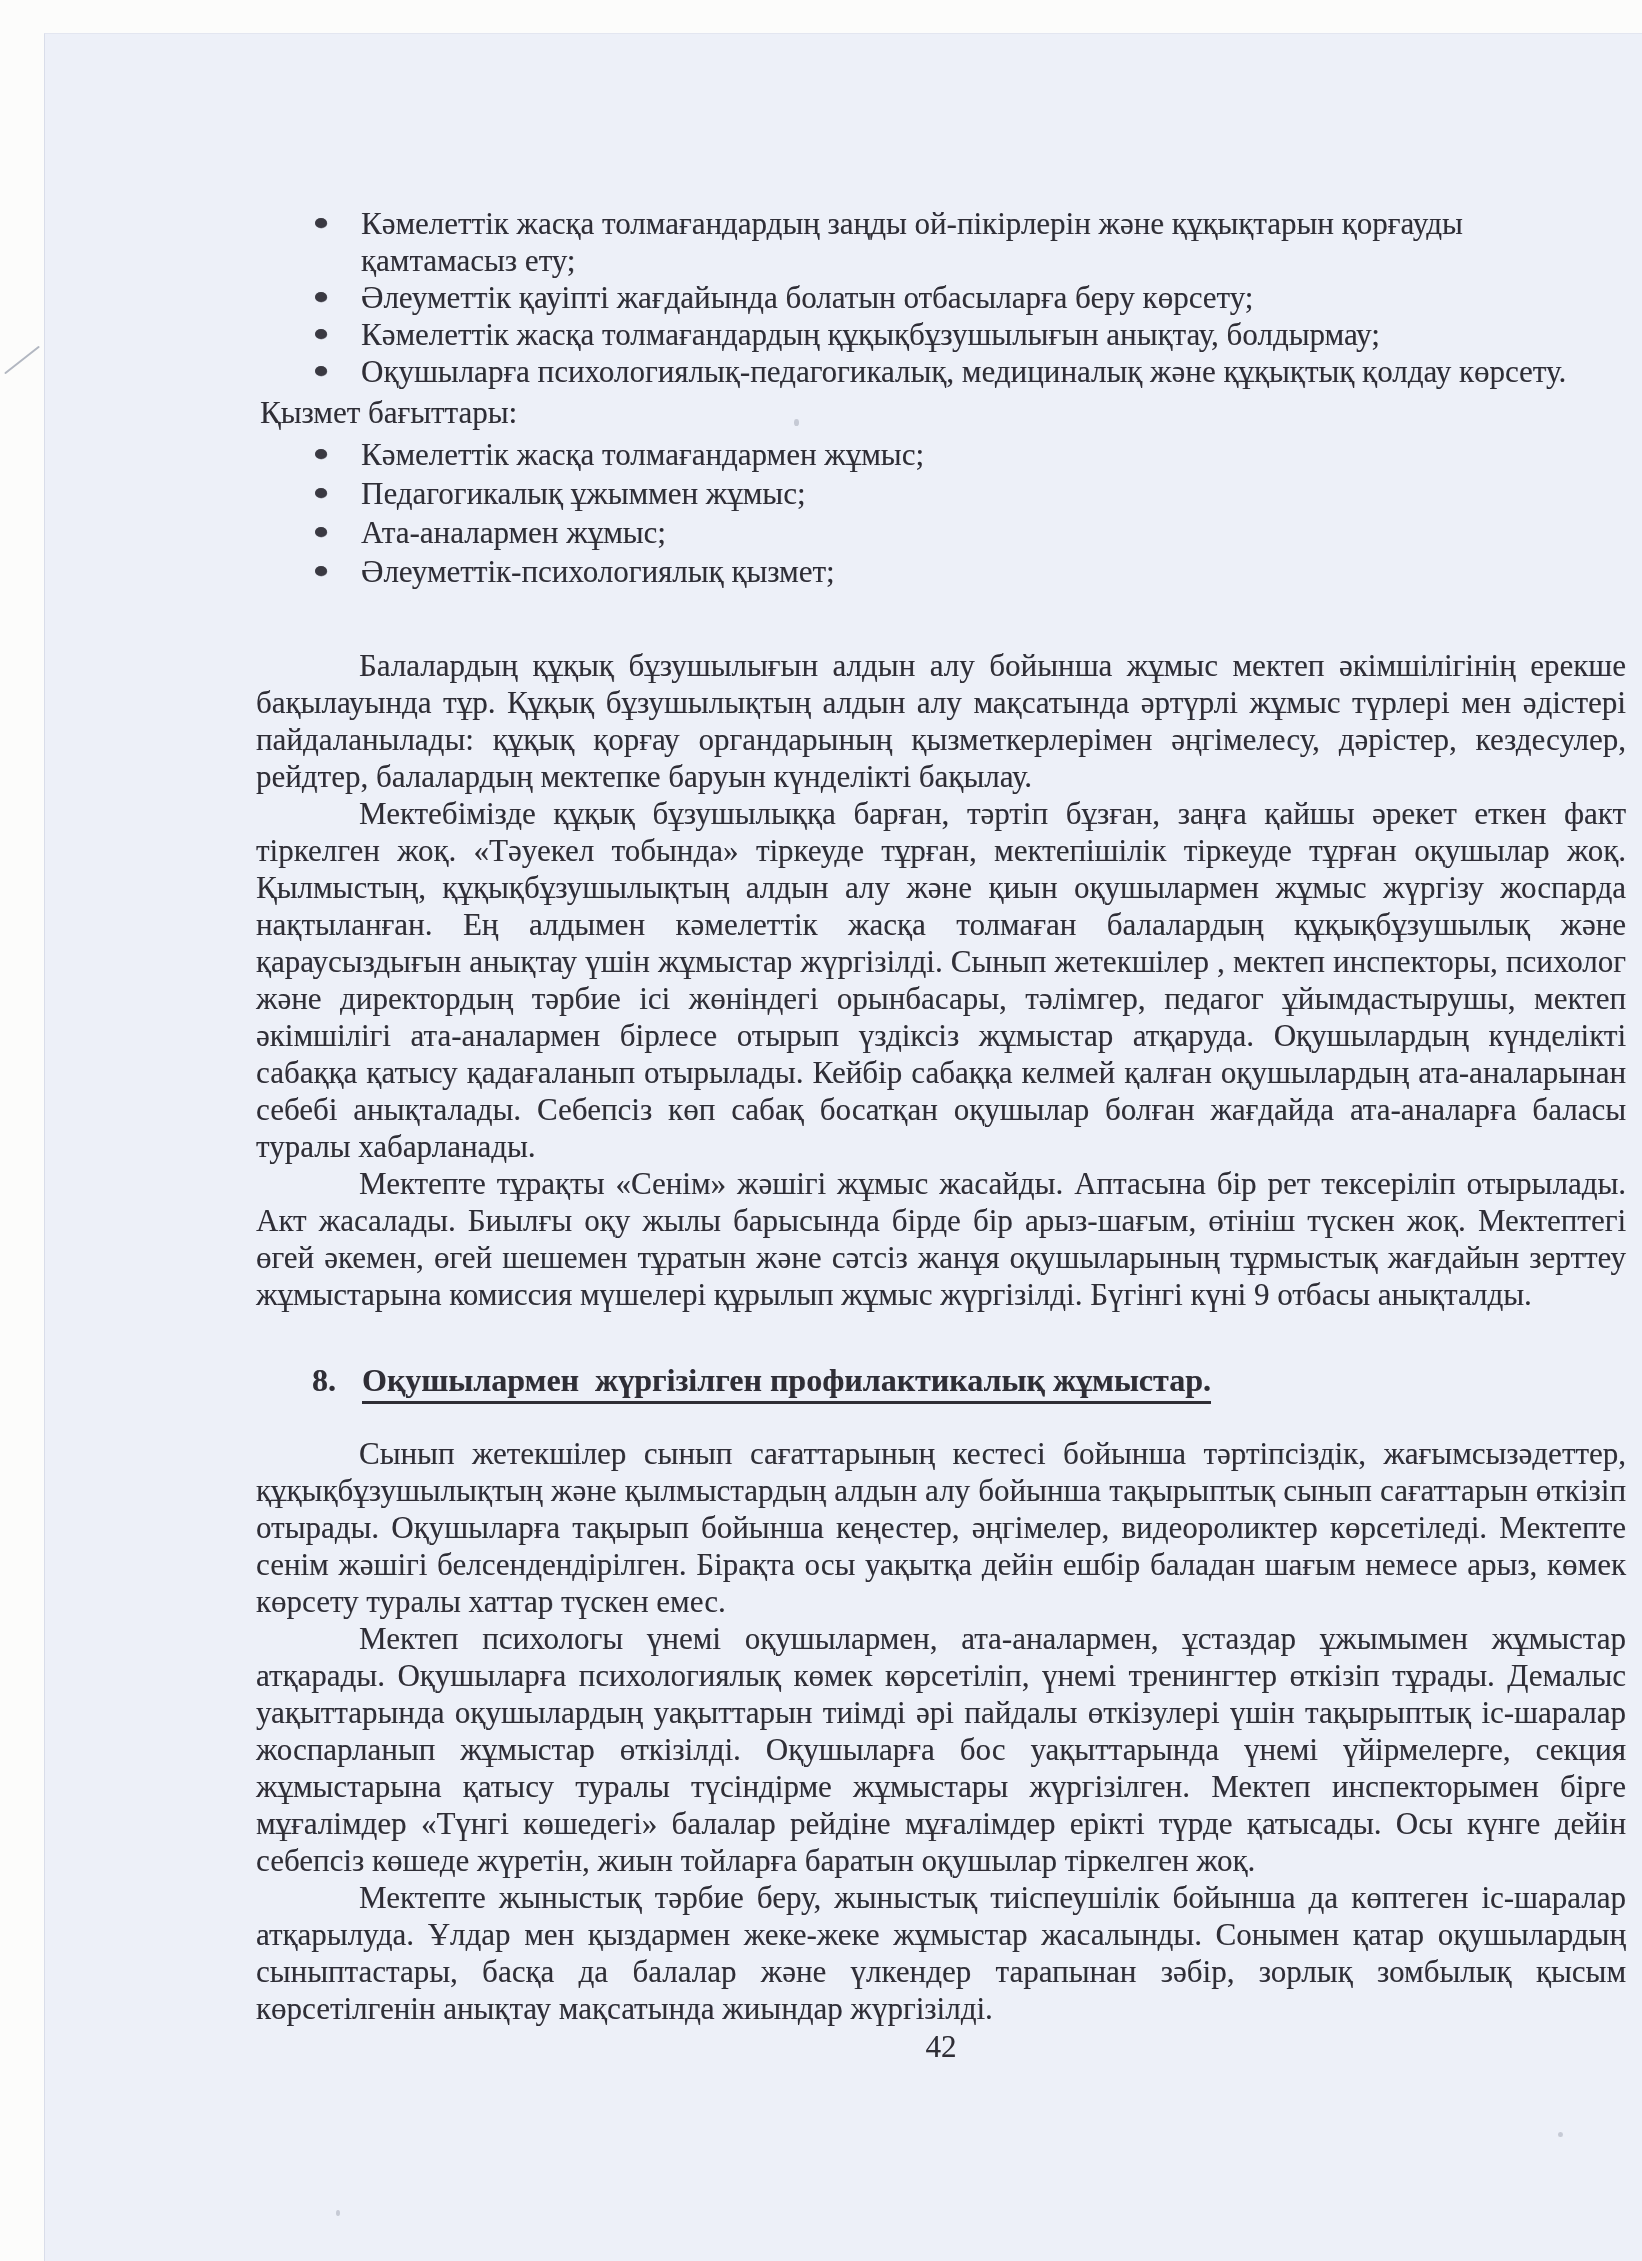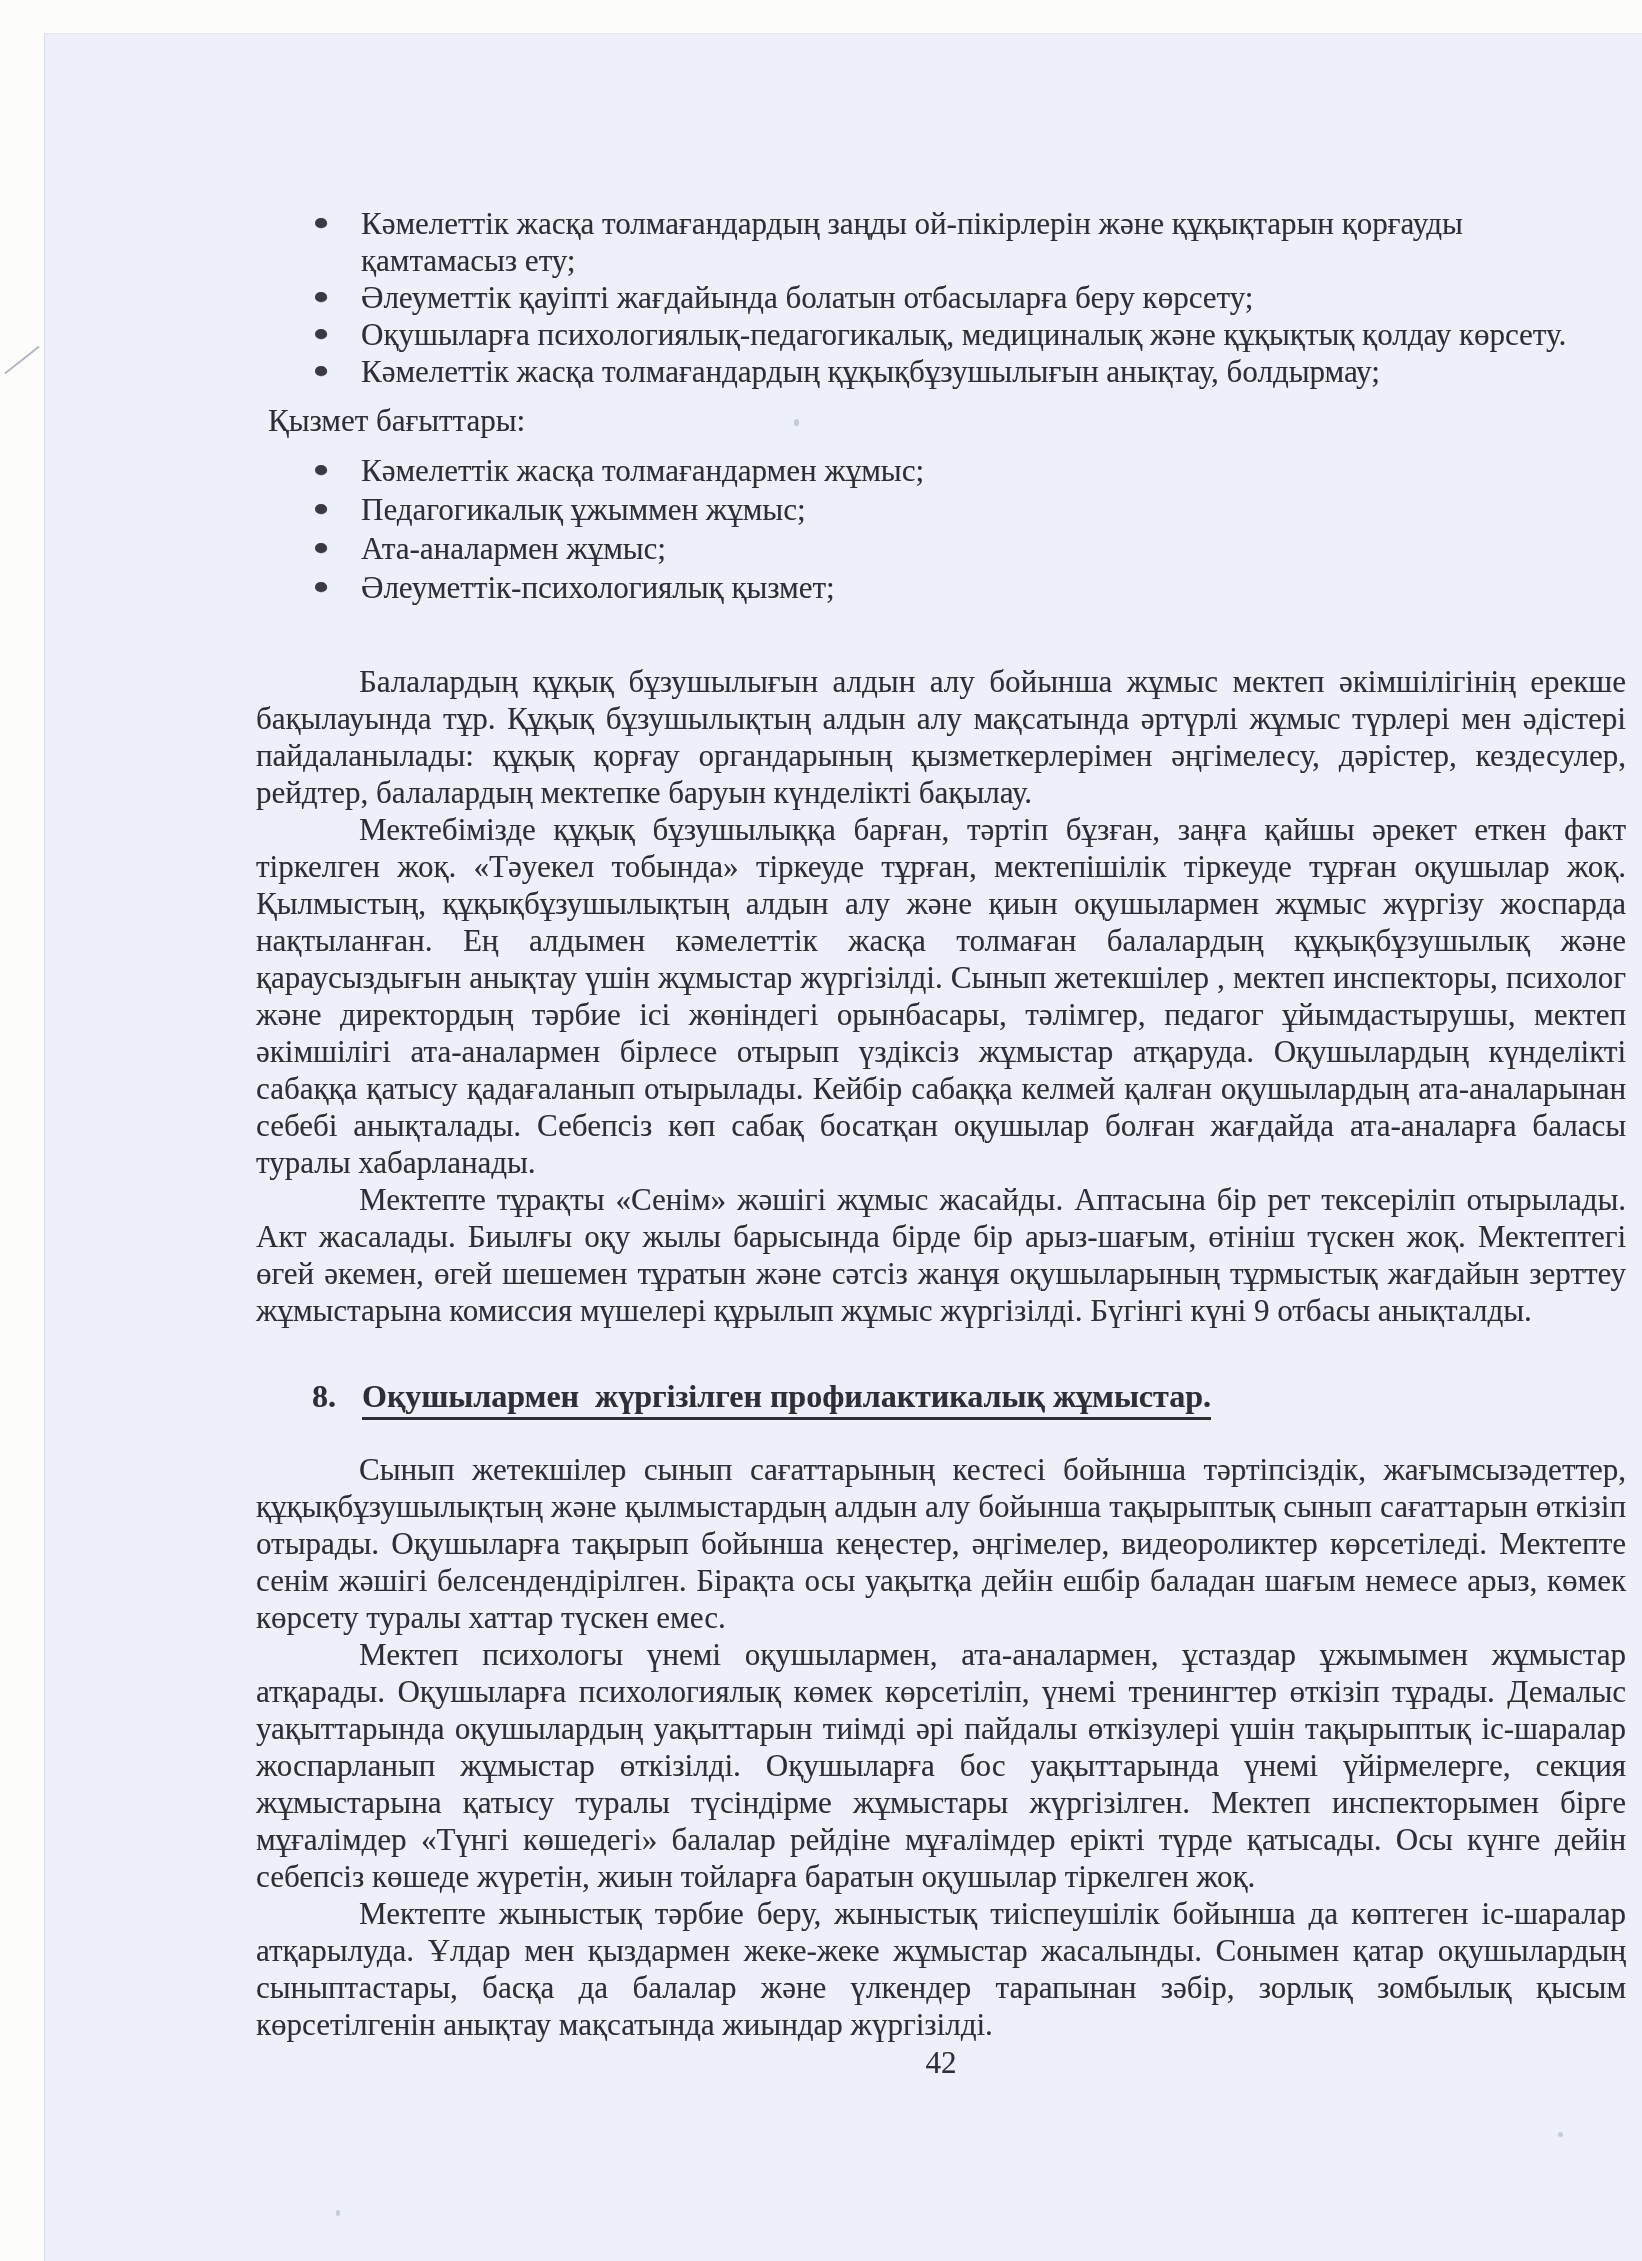--- a/index.html
+++ b/index.html
@@ -44,21 +44,21 @@
     left: 59px;
     top: 13px;
     width: 12.2px;
     height: 10.3px;
     border-radius: 50%;
     background: #3a3942;
     box-shadow: 0.3px 0.5px 0.6px rgba(47,46,60,0.45);
   }
   ul.bullets-b .dot { top: 13.5px; }
 
-  .directions-label { margin: 12px; }
+  .directions-label { margin: 4px; }
 
   p.body-par {
     margin: 0;
     text-align: justify;
     text-indent: 103px;
   }
   p.par-first { margin-top: 56px; }
 
   .heading {
     margin-top: 49px;
@@ -115,25 +115,25 @@
         <li>
           <span class="dot"></span>
           <span>Кәмелеттік жасқа толмағандардың заңды ой-пікірлерін және құқықтарын қорғауды қамтамасыз ету;</span>
         </li>
         <li>
           <span class="dot"></span>
           <span>Әлеуметтік қауіпті жағдайында болатын отбасыларға беру көрсету;</span>
         </li>
         <li>
           <span class="dot"></span>
-          <span>Оқушыларға психологиялық-педагогикалық, медициналық және құқықтық қолдау көрсету.</span>
+          <span>Кәмелеттік жасқа толмағандардың құқықбұзушылығын анықтау, болдырмау;</span>
         </li>
         <li>
           <span class="dot"></span>
-          <span>Кәмелеттік жасқа толмағандардың құқықбұзушылығын анықтау, болдырмау;</span>
+          <span>Оқушыларға психологиялық-педагогикалық, медициналық және құқықтық қолдау көрсету.</span>
         </li>
       </ul>
 
       <div class="directions-label">Қызмет бағыттары:</div>
 
       <ul class="bullets bullets-b">
         <li>
           <span class="dot"></span>
           <span>Кәмелеттік жасқа толмағандармен жұмыс;</span>
         </li>

